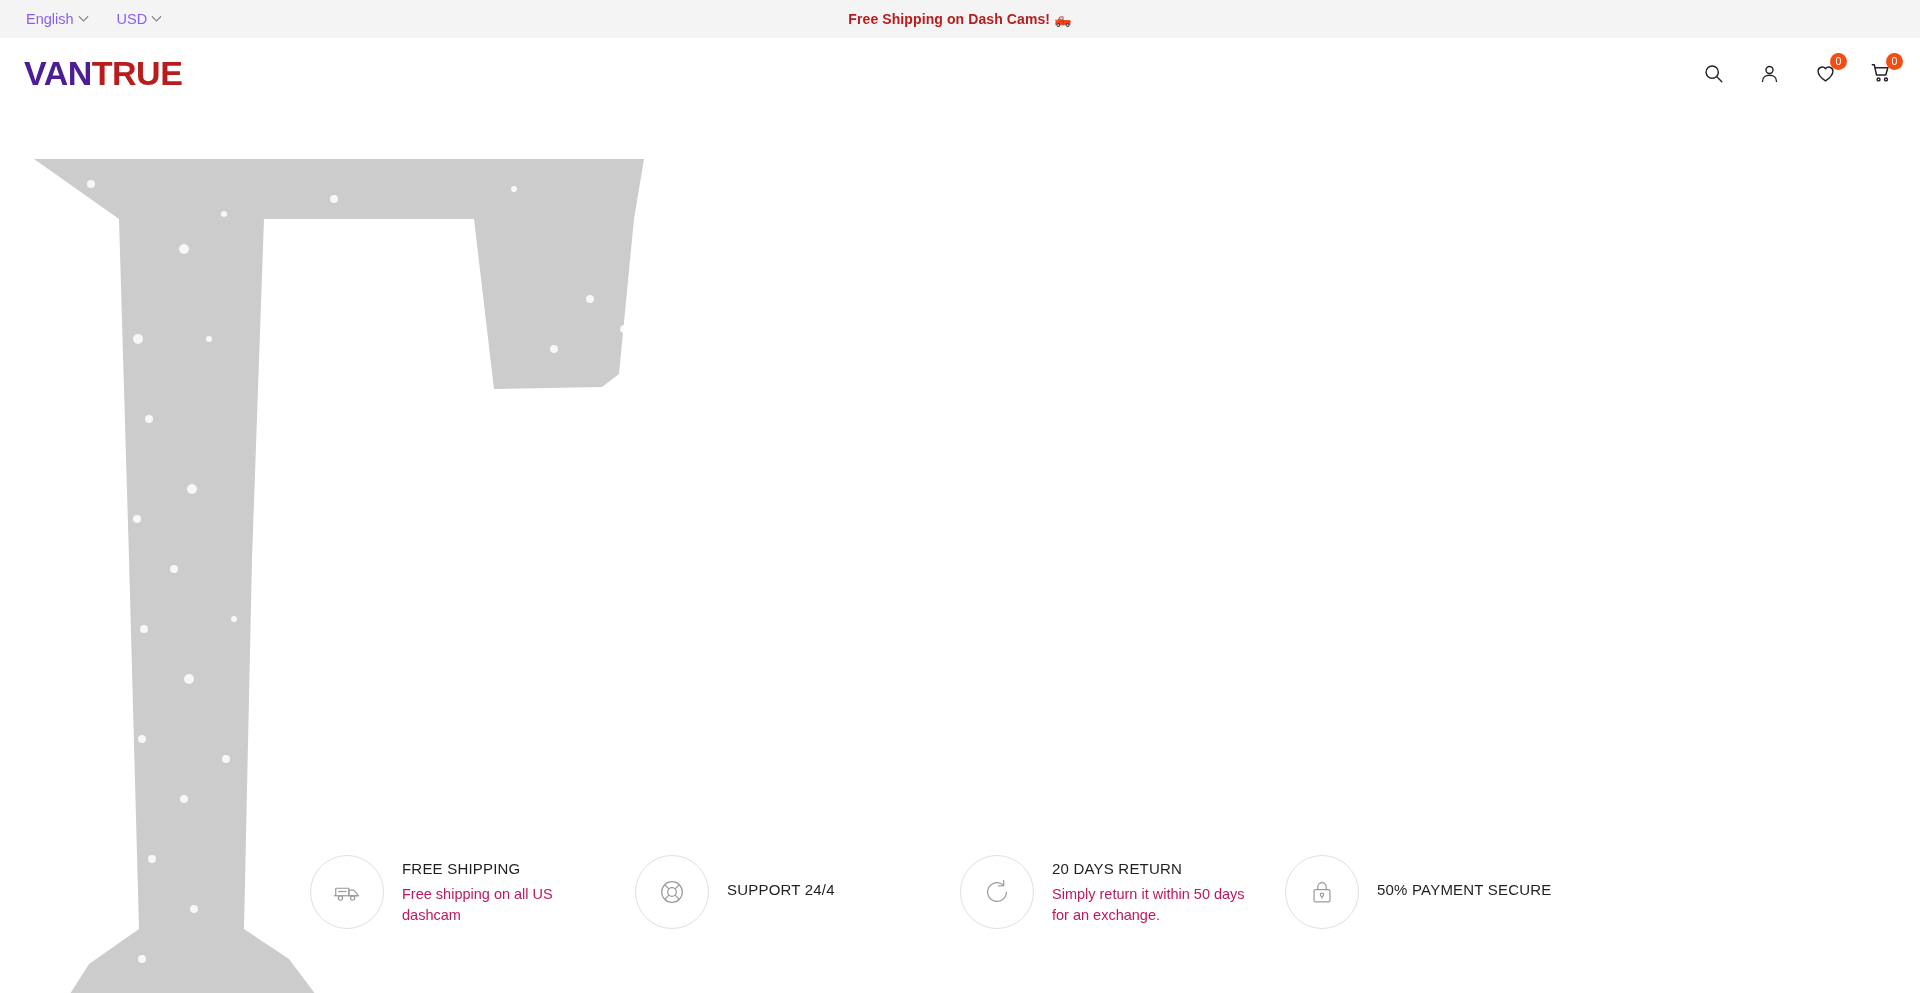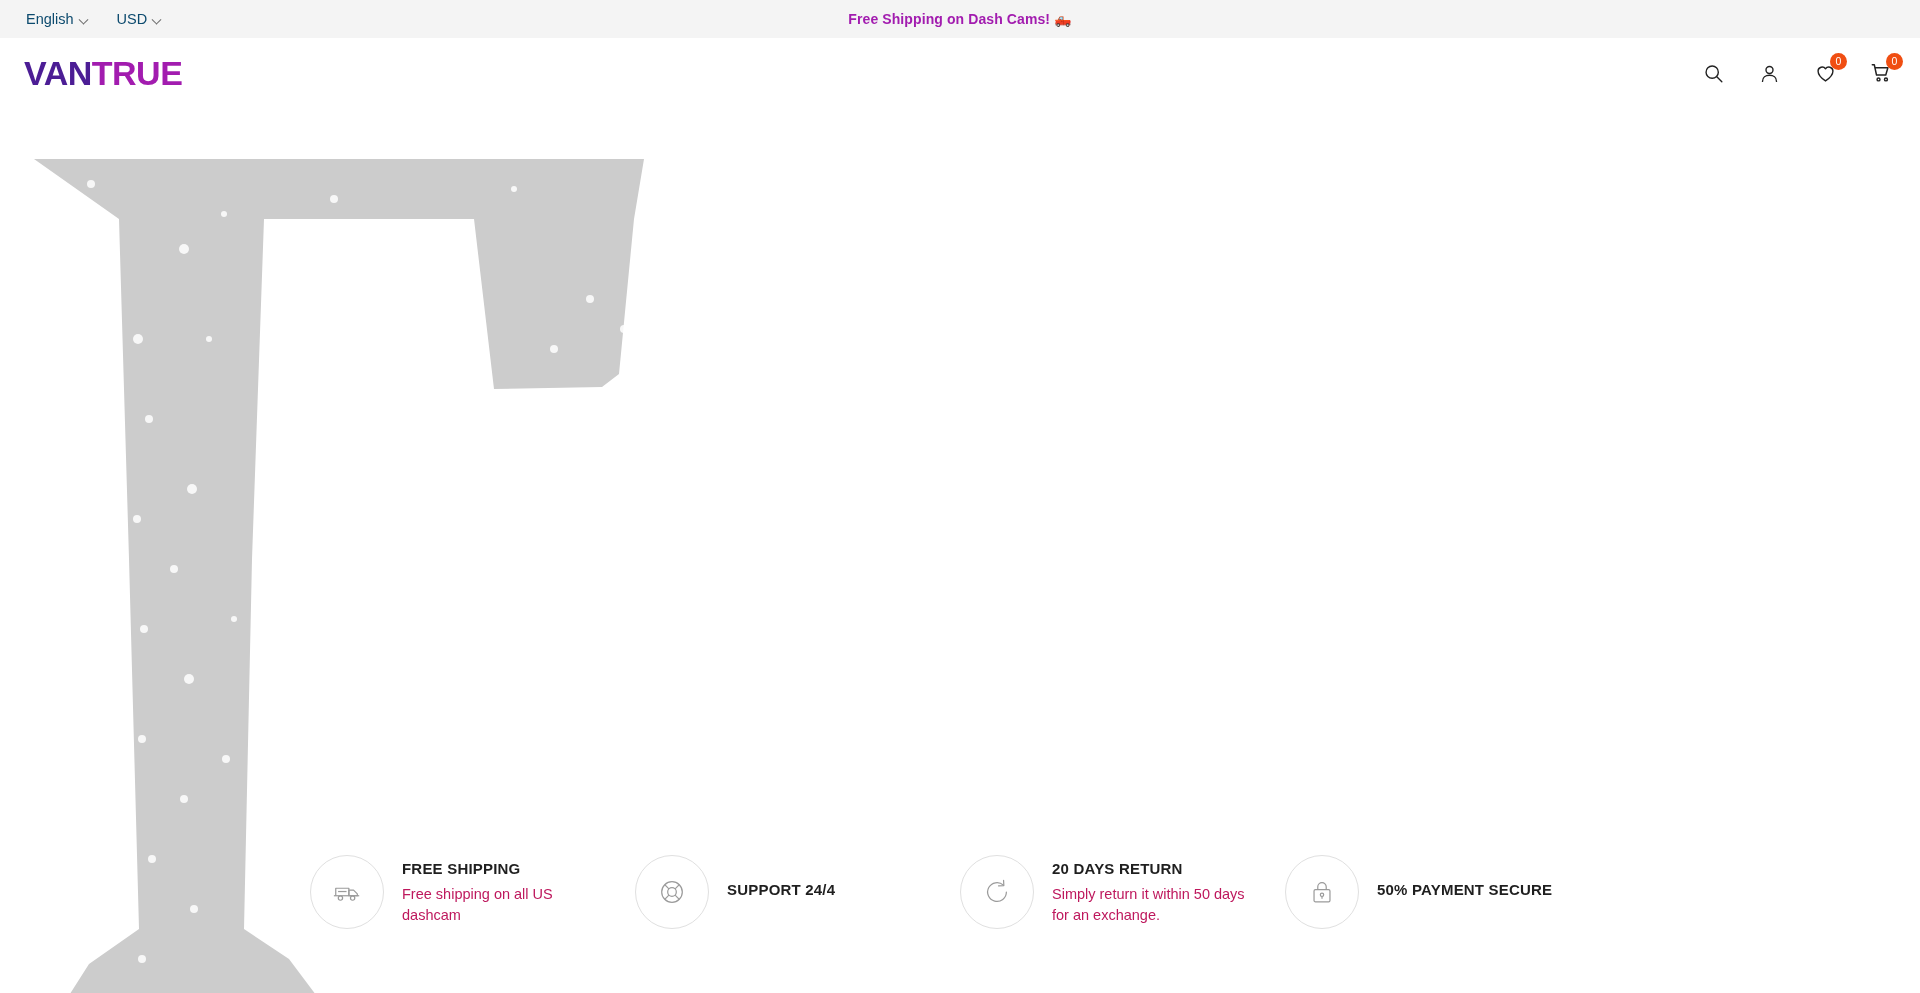--- a/index.html
+++ b/index.html
@@ -21,42 +21,42 @@
     padding: 0 26px;
     position: relative;
   }
   .selector-group {
     display: flex;
     align-items: center;
     gap: 30px;
   }
   .selector {
     display: flex;
-    align-items: flex-end;
+    align-items: center;
     gap: 6px;
     font-size: 14.5px;
-    color: #0c4a6e;
+    color: #8b5cf6;
     cursor: pointer;
     line-height: 1;
   }
   .caret {
     display: inline-block;
     width: 7px;
     height: 7px;
     border-right: 1.4px solid #6a6a6a;
     border-bottom: 1.4px solid #6a6a6a;
     transform: rotate(45deg) translate(-2px, -2px);
   }
   .announce-text {
     position: absolute;
     left: 0; right: 0;
     text-align: center;
     font-size: 14px;
     font-weight: bold;
-    color: #a21caf;
+    color: #b91c1c;
     letter-spacing: .1px;
     pointer-events: none;
   }
   .announce-text .emoji { font-weight: normal; }
 
   
   .header {
     height: 70px;
     display: flex;
     align-items: center;
@@ -65,21 +65,21 @@
     background: #fff;
   }
   .logo {
     font-size: 34px;
     font-weight: bold;
     letter-spacing: -0.5px;
     line-height: 1;
     user-select: none;
   }
   .logo .van { color: #4c1d95; }
-  .logo .true { color: #a21caf; }
+  .logo .true { color: #b91c1c; }
 
   .header-actions {
     display: flex;
     align-items: center;
     gap: 30px;
   }
   .icon-btn {
     position: relative;
     width: 26px;
     height: 26px;
@@ -146,21 +146,21 @@
     border-radius: 50%;
     border: 1px solid #e0e0e0;
     display: flex;
     align-items: center;
     justify-content: center;
     color: #9b9b9b;
   }
   .feature-text { padding-top: 2px; }
   .feature-title {
     font-size: 15px;
-    font-weight: bold;
+    font-weight: normal;
     color: #1f1f1f;
     margin-bottom: 7px;
     letter-spacing: .2px;
   }
   .feature-desc {
     font-size: 14.5px;
     color: #be185d;
     line-height: 1.42;
     max-width: 210px;
   }

